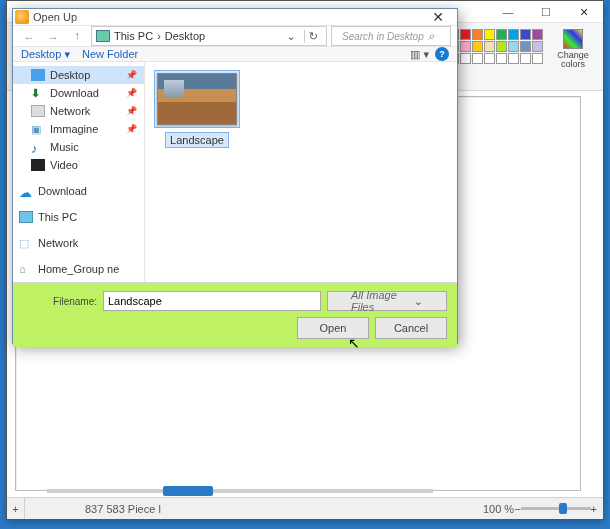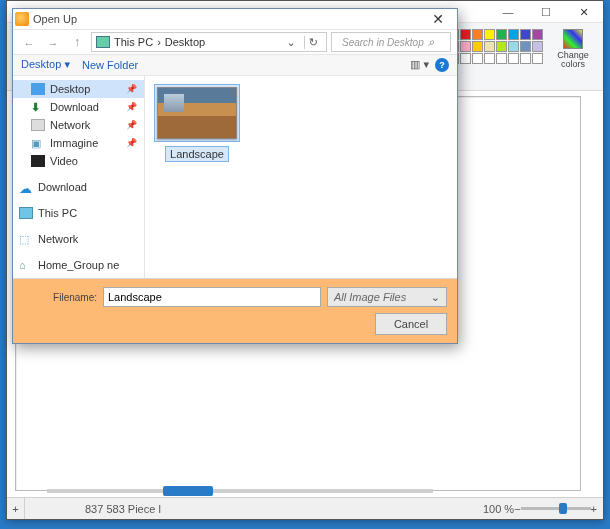--- a/index.html
+++ b/index.html
@@ -71,25 +71,25 @@
 .ic-home::before { content: "⌂"; color: #6a8; }
 
 .file-area { flex: 1; background: #fff; padding: 8px; }
 .thumb { width: 88px; text-align: center; }
 .thumb.sel .img-wrap { border: 1px solid #7fb4eb; background: #d7e8fb; }
 .img-wrap { padding: 2px; display: inline-block; }
 .thumb-img { width: 80px; height: 52px; background: linear-gradient(#5a7a9a 0 30%, #c89050 30% 55%, #9e6a3a 55% 100%); border: 1px solid #888; box-shadow: 0 1px 2px rgba(0,0,0,.3); position: relative; }
 .thumb-img::after { content: ""; position: absolute; left: 6px; top: 6px; width: 20px; height: 18px; background: linear-gradient(#bcd,#89a); }
 .thumb .caption { font-size: 11px; color: #333; background: #d7e8fb; border: 1px solid #7fb4eb; padding: 1px 4px; margin-top: 2px; display: inline-block; }
 
-.dlg-bottom { border-top: 1px solid #d6d6d6; background: #fdba74; padding: 8px 10px; }
+.dlg-bottom { border-top: 1px solid #d6d6d6; background: #bef264; padding: 8px 10px; }
 .row { display: flex; align-items: center; gap: 6px; margin-bottom: 6px; }
 .row label { color: #444; width: 74px; text-align: right; font-size: 10px; }
 .row input { flex: 1; height: 20px; border: 1px solid #aaa; padding: 0 4px; font-size: 11px; background: #fff; }
-.filter { width: 120px; height: 20px; border: 1px solid #aaa; background: #e9e9e9; display: flex; align-items: center; padding: 0 6px; color: #666; font-style: italic; font-size: 11px; }
+.filter { width: 120px; height: 20px; border: 1px solid #aaa; background: #e9e9e9; display: flex; align-items: center; padding: 0 23px; color: #666; font-style: italic; font-size: 11px; }
 .filter::after { content: "⌄"; margin-left: auto; color: #555; font-style: normal; }
 .btn-row { display: flex; justify-content: flex-end; gap: 6px; }
 .btn { width: 72px; height: 22px; border: 1px solid #aaa; background: #e9e9e9; text-align: center; line-height: 20px; font-size: 11px; color: #444; position: relative; }
 .cursor { position: absolute; left: 50px; top: 15px; font-size: 14px; color: #000; pointer-events: none; }
 
 .scroll-drag { position: absolute; left: 40px; bottom: 26px; right: 170px; height: 4px; background: #cfcfcf; }
 .scroll-drag::after { content: ""; position: absolute; left: 30%; width: 50px; top: -3px; height: 10px; background: #2a7bc7; border-radius: 2px; }
 </style>
 </head>
 <body>
@@ -203,20 +203,24 @@
           <span class="icon ic-doc"></span>
           <span>Network</span>
           <span class="pin">📌</span>
         </div>
         <div class="sb-item indent">
           <span class="icon ic-pic"></span>
           <span>Immagine</span>
           <span class="pin">📌</span>
         </div>
         <div class="sb-item indent">
+          <span class="icon ic-music"></span>
+          <span>Music</span>
+        </div>
+        <div class="sb-item indent">
           <span class="icon ic-video"></span>
           <span>Video</span>
         </div>
         <div class="sb-item space">
           <span class="icon ic-od"></span>
           <span>Download</span>
         </div>
         <div class="sb-item space">
           <span class="icon ic-pc"></span>
           <span>This PC</span>
@@ -240,16 +244,20 @@
     </div>
   </div>
 
   <div class="dlg-bottom">
     <div class="row">
       <label>Filename:</label>
       <input value="Landscape" style="">
       <div class="filter">All Image Files</div>
     </div>
     <div class="btn-row">
+      <div class="btn">
+        <span>Open</span>
+        <span class="cursor">↖</span>
+      </div>
       <div class="btn">Cancel</div>
     </div>
   </div>
 </div>
 
 </body></html>

